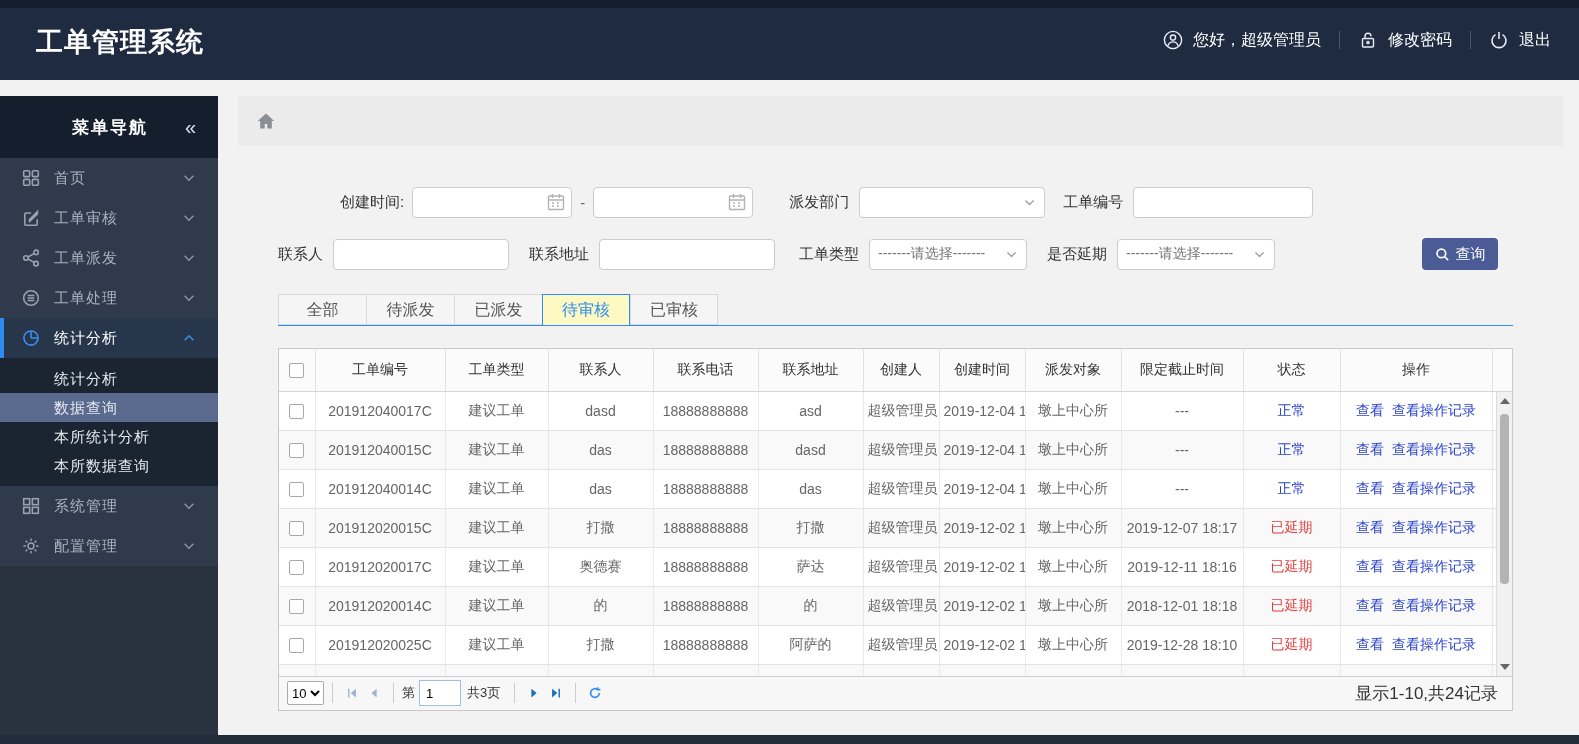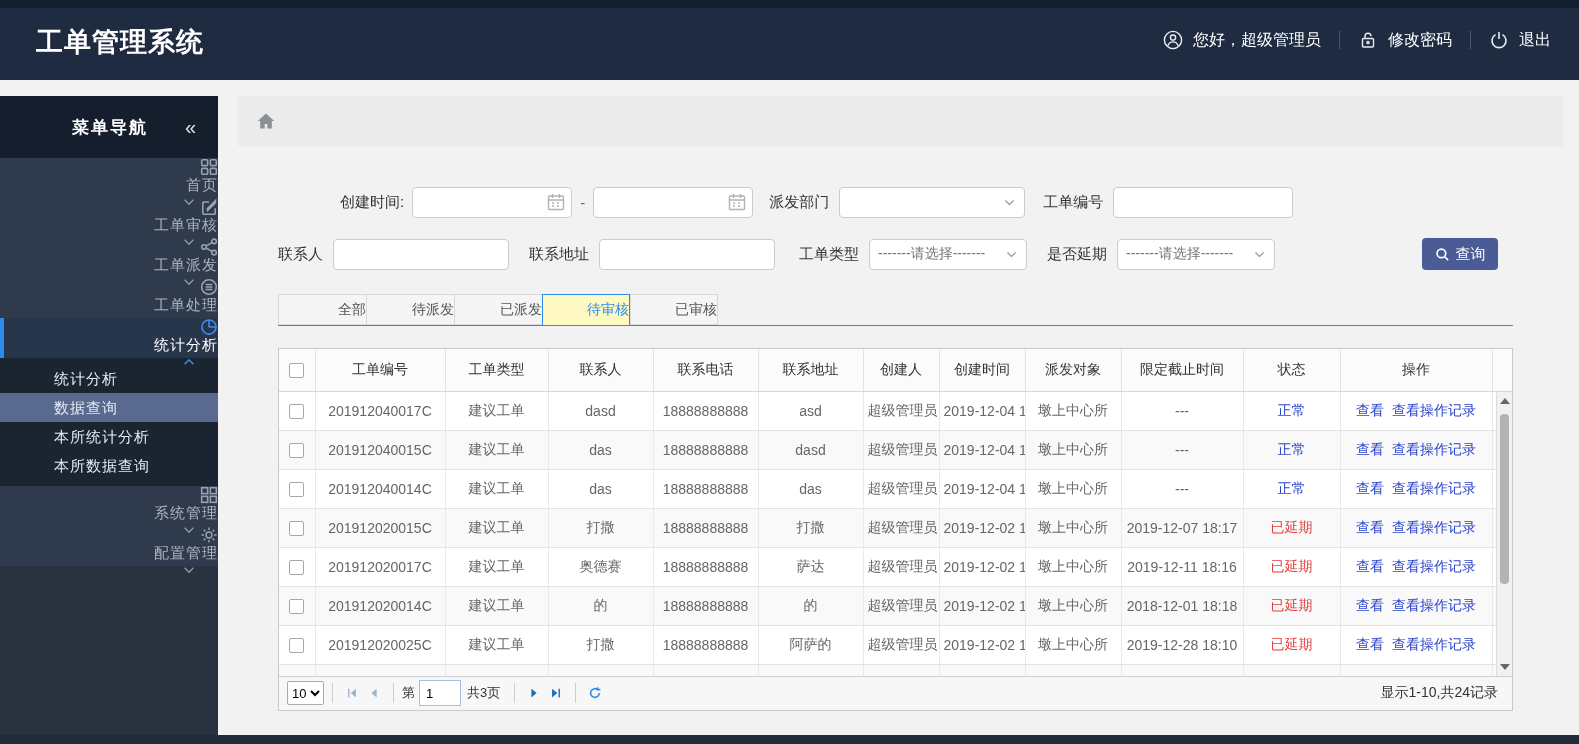--- a/index.html
+++ b/index.html
@@ -16,21 +16,21 @@
   .top-right .vsep { width:1px; height:18px; background:#4a5770; }
   .ticon { display:inline-flex; width:20px; height:20px; color:#e8ecf4; }
   .ticon svg { width:100%; height:100%; }
 
   
   .sidebar { position:absolute; top:96px; left:0; width:218px; height:664px; background:#29333f; }
   .side-title { height:62px; background:#141e2c; display:flex; align-items:center; color:#fff; }
   .side-title .t { font-size:17px; font-weight:bold; margin-left:72px; letter-spacing:2px; }
   .side-title .collapse { margin-left:auto; margin-right:24px; font-size:20px; color:#dfe5ee; cursor:pointer; letter-spacing:-2px; }
   .side-menu { background:#2f3b4d; }
-  .nav-item { position:relative; height:40px; display:flex; align-items:flex-end; cursor:pointer;flex-direction:column; }
+  .nav-item { position:relative; height:40px; display:flex; align-items:center; cursor:pointer; }
   .nav-item .nicon { width:18px; height:18px; margin-left:22px; color:#98a3b0; display:inline-flex; }
   .nav-item .nicon svg { width:100%; height:100%; }
   .nav-item .nlabel { margin-left:14px; font-size:15px; color:#a9b3bf; letter-spacing:1px; }
   .nav-item .nchev { margin-left:auto; margin-right:22px; width:14px; height:14px; color:#8d98a6; display:inline-flex; }
   .nav-item .nchev svg { width:100%; height:100%; }
   .nav-item.active { background:#27364a; }
   .nav-item.active::before { content:""; position:absolute; left:0; top:0; bottom:0; width:4px; background:#2d8cf0; }
   .nav-item.active .nlabel { color:#fff; }
   .nav-item.active .nicon, .nav-item.active .nchev { color:#3b8ff0; }
   .submenu { background:#1b2531; padding:6px 0; }
@@ -59,21 +59,21 @@
   .pseudo-select { height:31px; background:#fff; border:1px solid #ccc; border-radius:4px; display:flex; align-items:center; padding:0 8px; font-size:14px; color:#777; cursor:pointer; }
   .pseudo-select .schev { margin-left:auto; width:13px; height:13px; color:#9aa0a6; display:inline-flex; }
   .pseudo-select .schev svg { width:100%; height:100%; }
   .btn-search { margin-left:auto; margin-right:15px; width:76px; height:32px; background:#4a5b96; color:#fff; border:none; border-radius:4px;
     font-size:15px; display:flex; align-items:center; justify-content:center; gap:6px; cursor:pointer; }
   .btn-search .sic { width:15px; height:15px; display:inline-flex; }
   .btn-search .sic svg { width:100%; height:100%; }
 
   
   .tabs { margin:24px 0 0 60px; width:1235px; display:flex; border-bottom:1px solid #2d8cf0; }
-  .tab { min-width:88px; height:31px; line-height:29px; text-align:right; font-size:14px; color:#555; background:#f5f5f5;
+  .tab { min-width:88px; height:31px; line-height:29px; text-align:center; font-size:16px; color:#555; background:#f5f5f5;
     border:1px solid #d9d9d9; border-right:none; cursor:pointer; }
   .tab:last-child { border-right:1px solid #d9d9d9; }
   .tab.active { background:#fef9c3; color:#2d8cf0; border:1px solid #2d8cf0; margin-bottom:-1px; height:32px; position:relative; z-index:2; }
 
   
   .table-card { position:relative; margin:22px 0 0 60px; width:1235px; background:#fff; border:1px solid #c9c9c9; }
   table { border-collapse:collapse; table-layout:fixed; width:100%; }
   th { height:42px; background:#fbfbfb; font-size:14px; font-weight:normal; color:#333; border-bottom:1px solid #d6d6d6; border-right:1px solid #e2e2e2; }
   th:last-child { border-right:none; }
   .tbody-wrap { position:relative; height:284px; overflow:hidden; }
@@ -98,21 +98,21 @@
   .pagebar { height:34px; background:#f7f7f7; border-top:1px solid #cfcfcf; display:flex; align-items:center; font-size:13px; color:#333; padding:8px 8px; }
   .pagebar .sep { width:1px; height:20px; background:#ccc; margin:0 8px; }
   .psize { height:24px; border:1px solid #aaa; border-radius:2px; background:#fff; font-size:13px; }
   .pgbtn { width:22px; height:22px; display:inline-flex; align-items:center; justify-content:center; cursor:pointer; background:none; border:none; }
   .pgbtn svg { width:14px; height:14px; }
   .pgbtn.dis { color:#9db4d0; }
   .pgbtn.en { color:#1a6fc0; }
   .pg-input { width:42px; height:26px; border:1px solid #9fc0e0; background:#fff; font-size:13px; padding:0 6px; margin:0 6px 0 4px; }
   .pg-total { margin-right:6px; }
   .pg-refresh { color:#2d8cf0; }
-  .pg-summary { margin-left:auto; margin-right:6px; font-size:14px; color:#333; }
+  .pg-summary { margin-left:auto; margin-right:6px; font-size:17px; color:#333; }
 </style>
 </head>
 <body>
 
 <div class="app">
 
   <div class="topbar">
     <div class="topstrip"></div>
     <div class="app-title">工单管理系统</div>
     <div class="top-right">
@@ -294,21 +294,21 @@
         <span style="margin-left:8px;color:#666;">-</span>
         <span class="date-wrap">
           <input class="tinput" type="text" value="" style="">
           <span class="cal">
             <svg viewBox="0 0 20 20" fill="none" stroke="currentColor" stroke-width="1.4">
                 <rect x="2.5" y="4" width="15" height="13.5" rx="1"></rect>
                 <path d="M2.5 8h15M6.5 2v4M13.5 2v4M6 11h2M11 11h2M6 14h2M11 14h2"></path>
               </svg>
           </span>
         </span>
-        <span class="flabel" style="margin-left:16px;text-align:right;">派发部门</span>
+        <span class="flabel" style="margin-left:36px;text-align:right;">派发部门</span>
         <span class="pseudo-select" style="width:186px;margin-left:10px;">
           <span></span>
           <span class="schev">
             <svg viewBox="0 0 16 16" fill="none" stroke="currentColor" stroke-width="1.6">
                 <polyline points="3,5.5 8,10.5 13,5.5"></polyline>
               </svg>
           </span>
         </span>
         <span class="flabel" style="margin-left:18px;">工单编号</span>
         <input class="tinput" style="width: 180px; margin-left: 10px;" type="text" value="">

